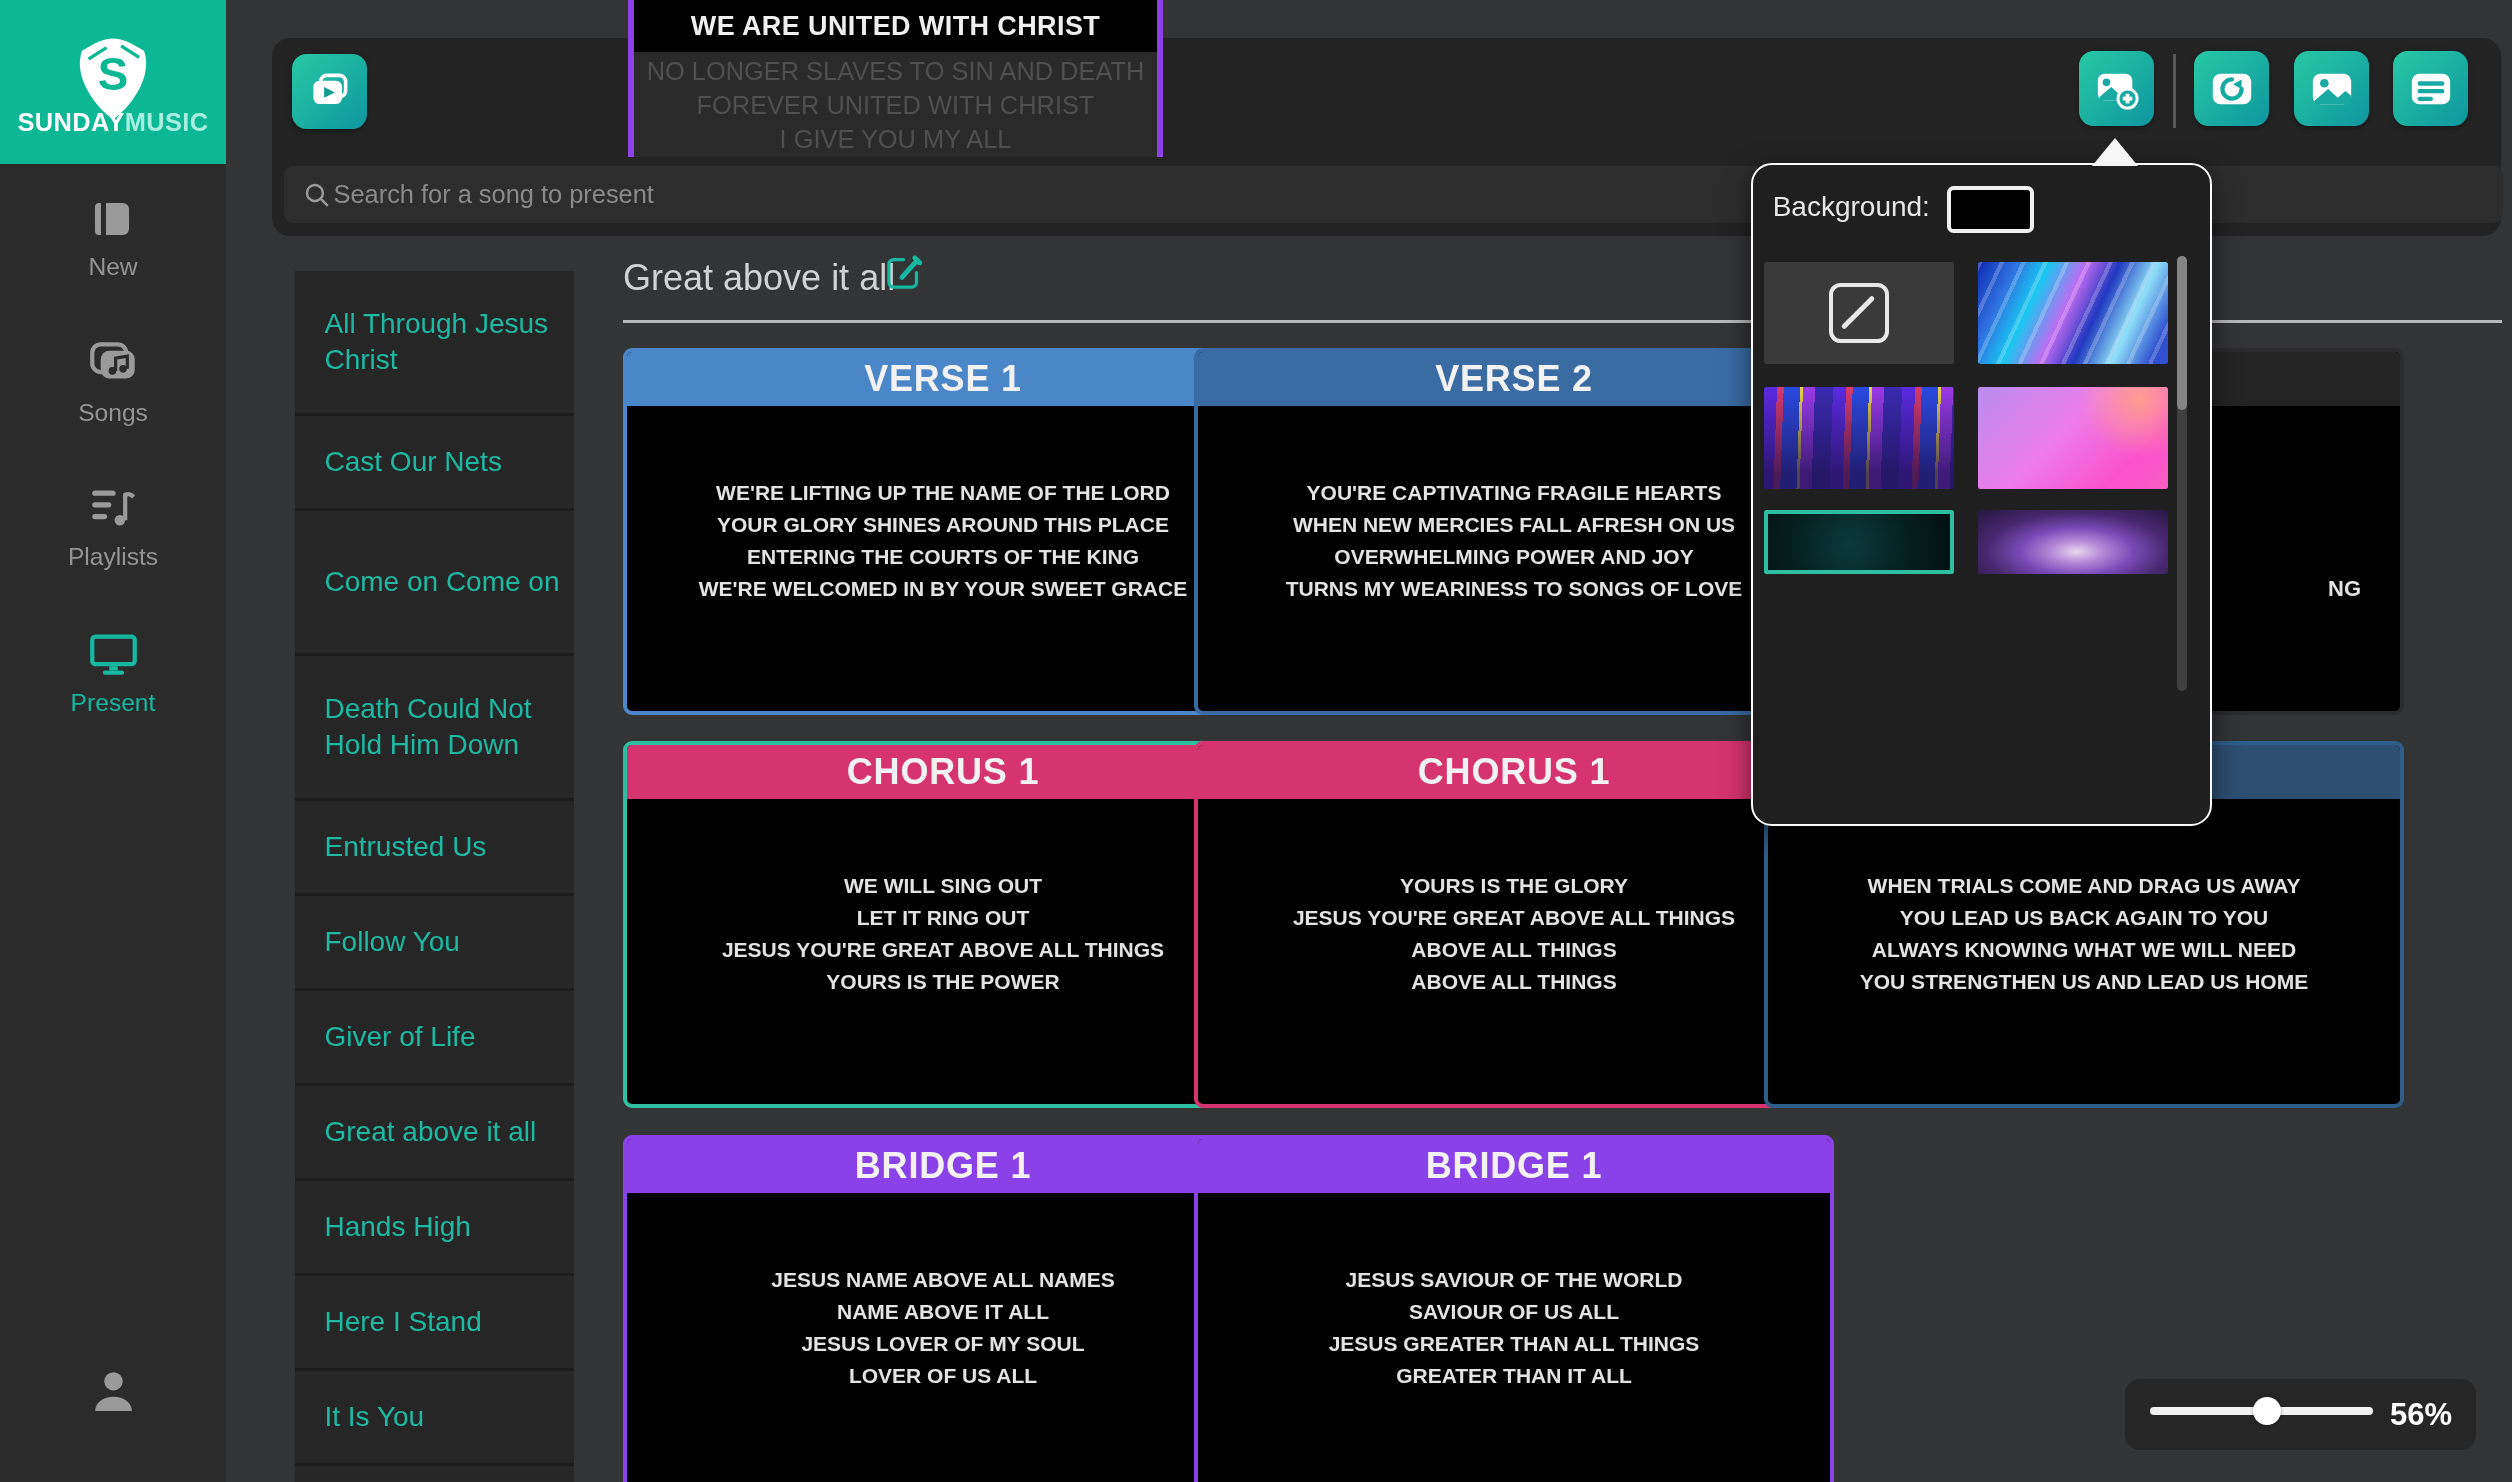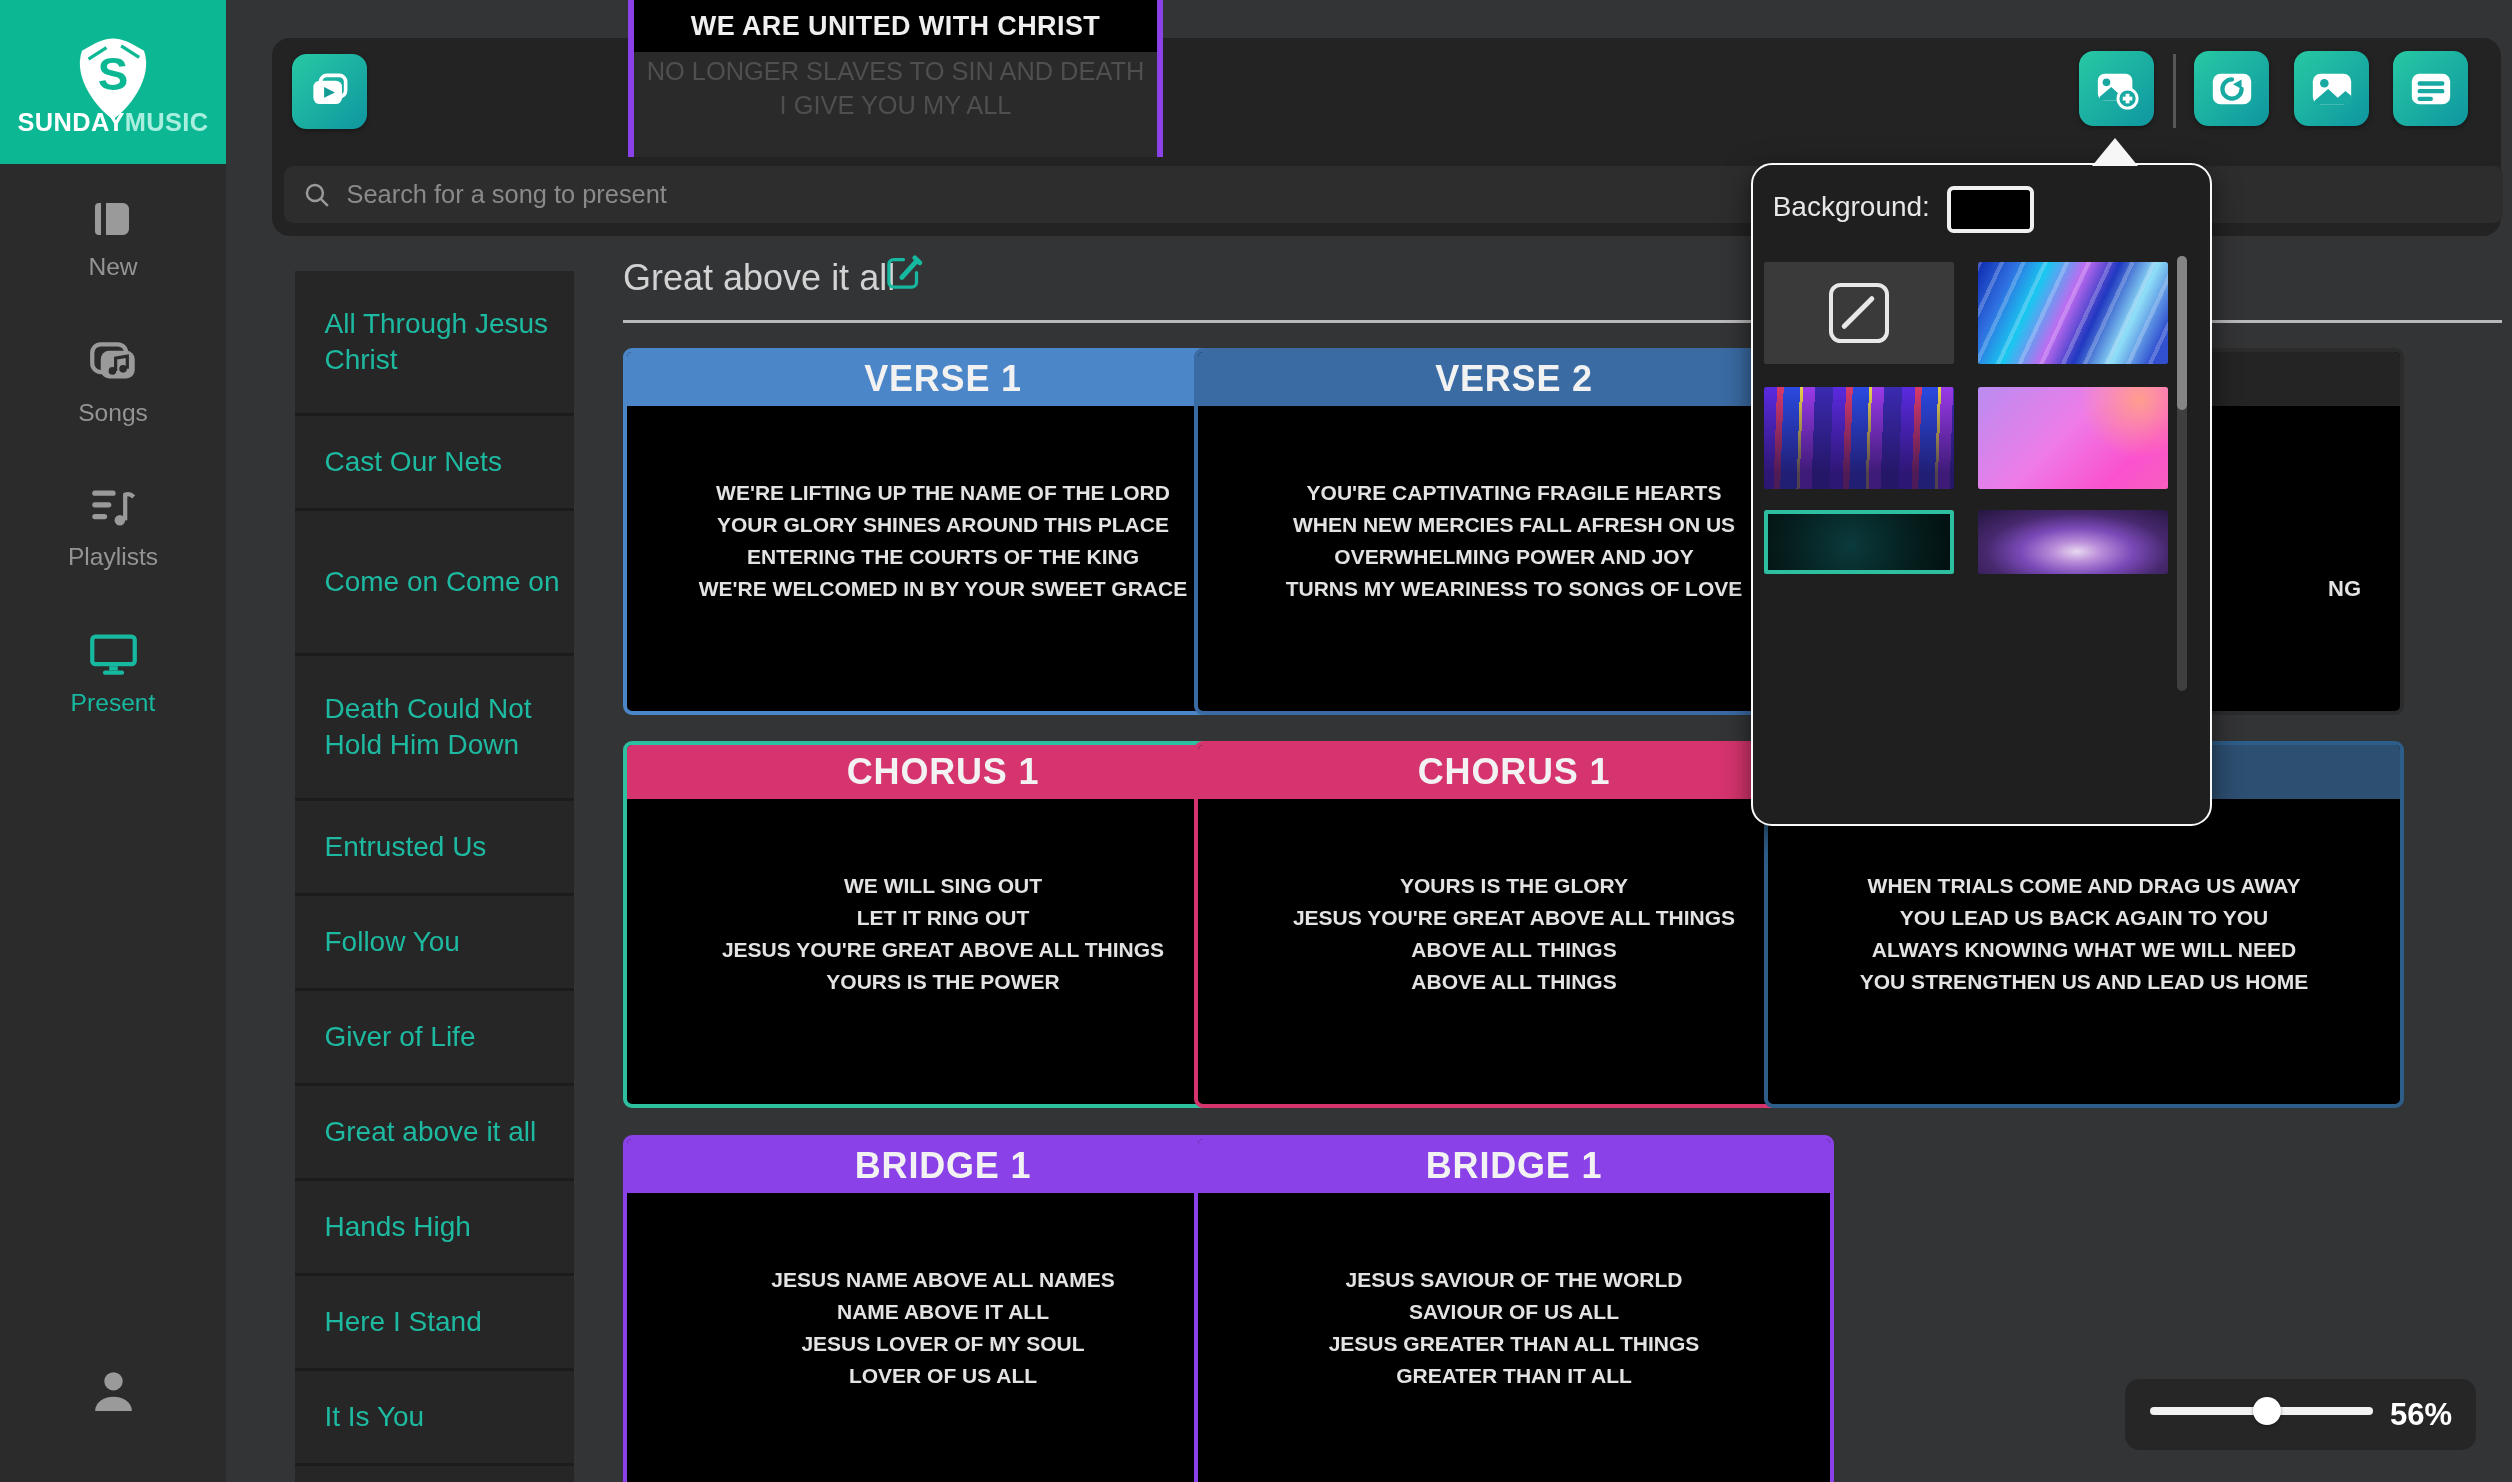--- a/index.html
+++ b/index.html
@@ -19,21 +19,21 @@
   .nav-item.active .lbl{color:#17b8a0;}
   .avatar{position:absolute;left:89px;top:1366px;}
 
   
   .topbar{position:absolute;left:272px;top:38px;width:2229px;height:198px;background:#232323;
           border-radius:18px;z-index:1;}
   .searchbar{position:absolute;left:284px;top:166px;width:2219px;height:57px;background:#2d2d2d;
              border-radius:9.8px;z-index:2;display:flex;align-items:center;}
   .searchbar svg{margin-left:18px;}
   .searchbar input{flex:1;background:transparent;border:none;outline:none;color:#cccccc;
-                   font-size:25.4px;margin-left:13px;font-family:"Liberation Sans",sans-serif;}
+                   font-size:25.4px;font-family:"Liberation Sans",sans-serif;}
   .searchbar input::placeholder{color:#8a8a8a;}
 
   .preview{position:absolute;left:628px;top:0;width:535px;height:157px;z-index:3;
            border-left:6.6px solid #8b41e8;border-right:6.6px solid #8b41e8;box-sizing:border-box;}
   .preview .hl{height:52px;background:#000;display:flex;align-items:center;justify-content:center;
                color:#efefef;font-size:27px;font-weight:bold;letter-spacing:0.4px;}
   .preview .rest{height:105px;background:#2a2a2a;text-align:center;color:#4f4f4f;
                  font-size:25.4px;font-weight:normal;line-height:34px;padding-top:1.6px;box-sizing:border-box;}
 
   .tealbtn{position:absolute;width:75px;height:75px;border-radius:14.8px;border:none;cursor:pointer;
@@ -127,20 +127,21 @@
         <rect x="6" y="12" width="32" height="26" rx="7" fill="#fff"></rect>
         <rect x="14" y="6" width="28" height="24" rx="7" fill="none" stroke="#fff" stroke-width="4"></rect>
         <path d="M18 19 L30 25 L18 31 Z" fill="#129c95"></path>
       </svg>
   </button>
 
   <div class="preview">
     <div class="hl">WE ARE UNITED WITH CHRIST</div>
     <div class="rest">
       <div>NO LONGER SLAVES TO SIN AND DEATH</div>
+      <div>FOREVER UNITED WITH CHRIST</div>
       <div>I GIVE YOU MY ALL</div>
     </div>
   </div>
 
   <button class="tealbtn" style="left:2079px;top:51px;">
     <svg width="46" height="46" viewBox="0 0 48 48">
         <rect x="4" y="8" width="36" height="28" rx="7" fill="#fff"></rect>
         <circle cx="13" cy="17" r="4" fill="#18a9a2"></circle>
         <path d="M6 32 L18 22 L28 31 L36 25 L40 28 L40 36 L6 36 Z" fill="#18a9a2"></path>
         <circle cx="35" cy="34" r="10" fill="#18a9a2" stroke="#fff" stroke-width="3"></circle>

